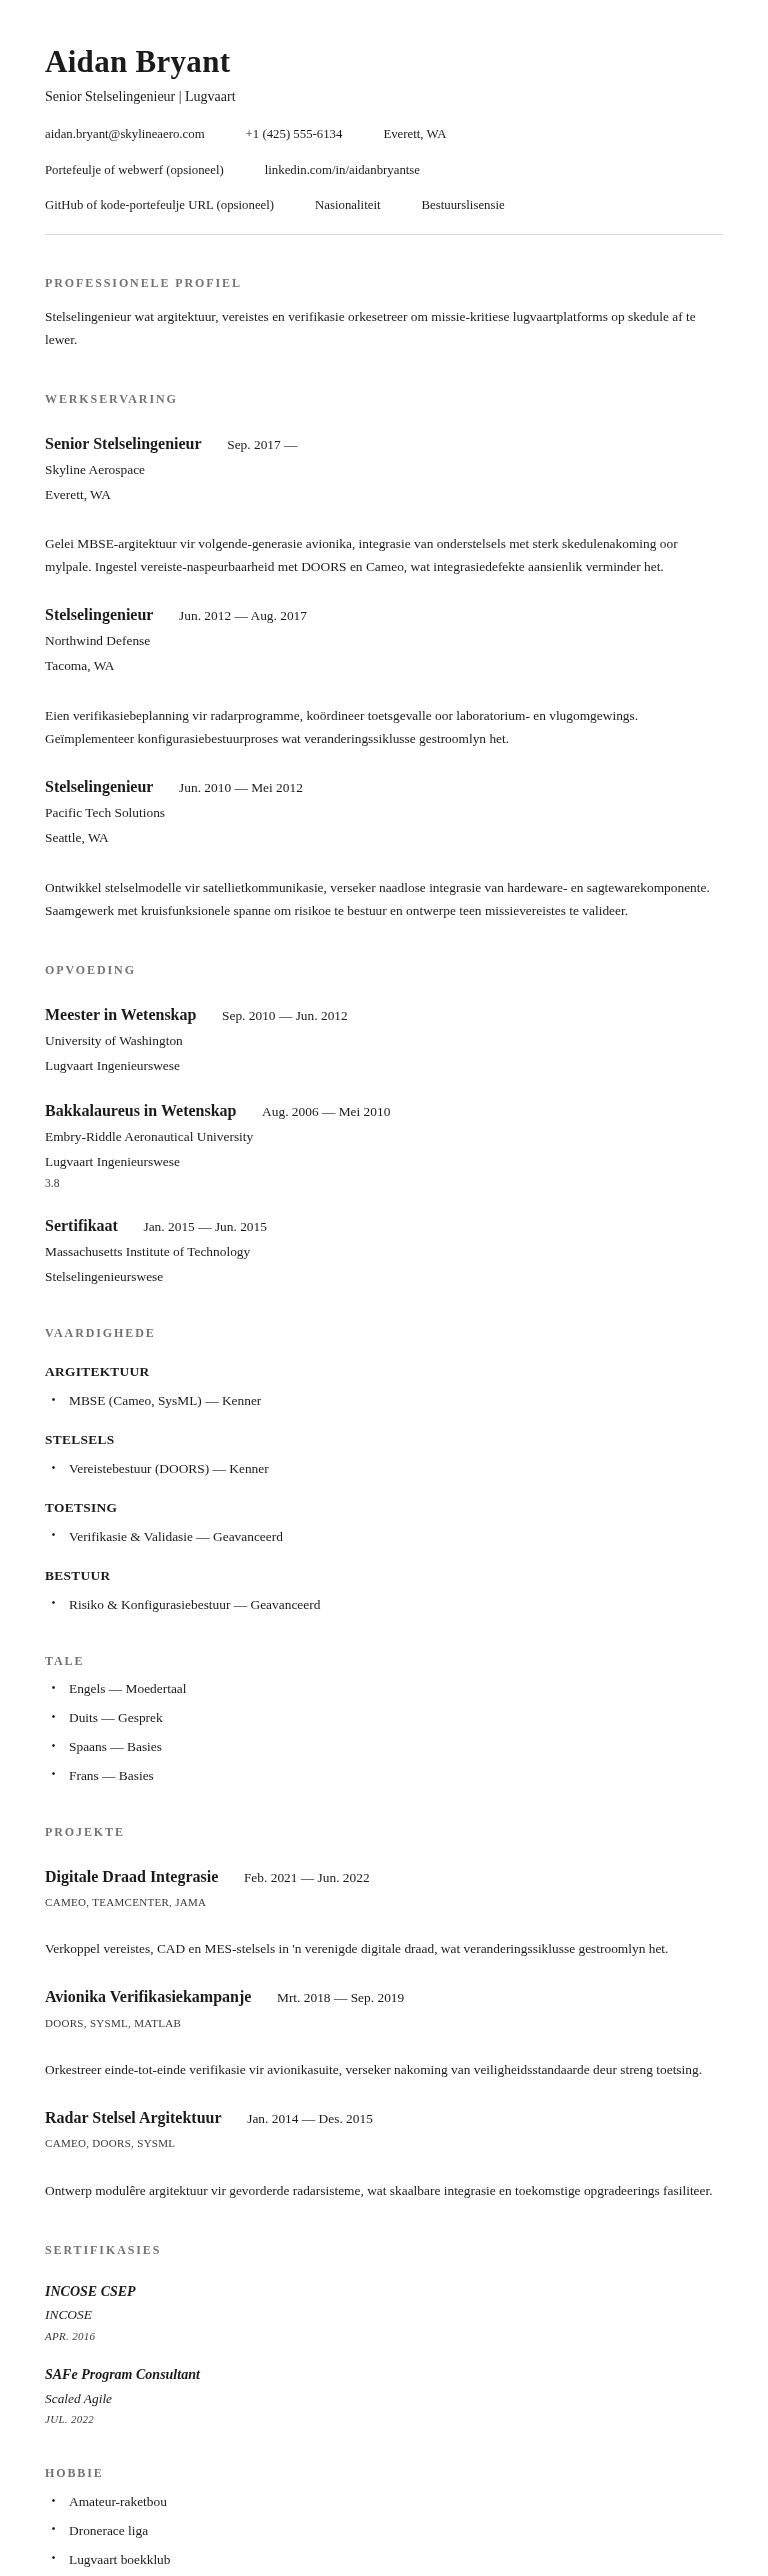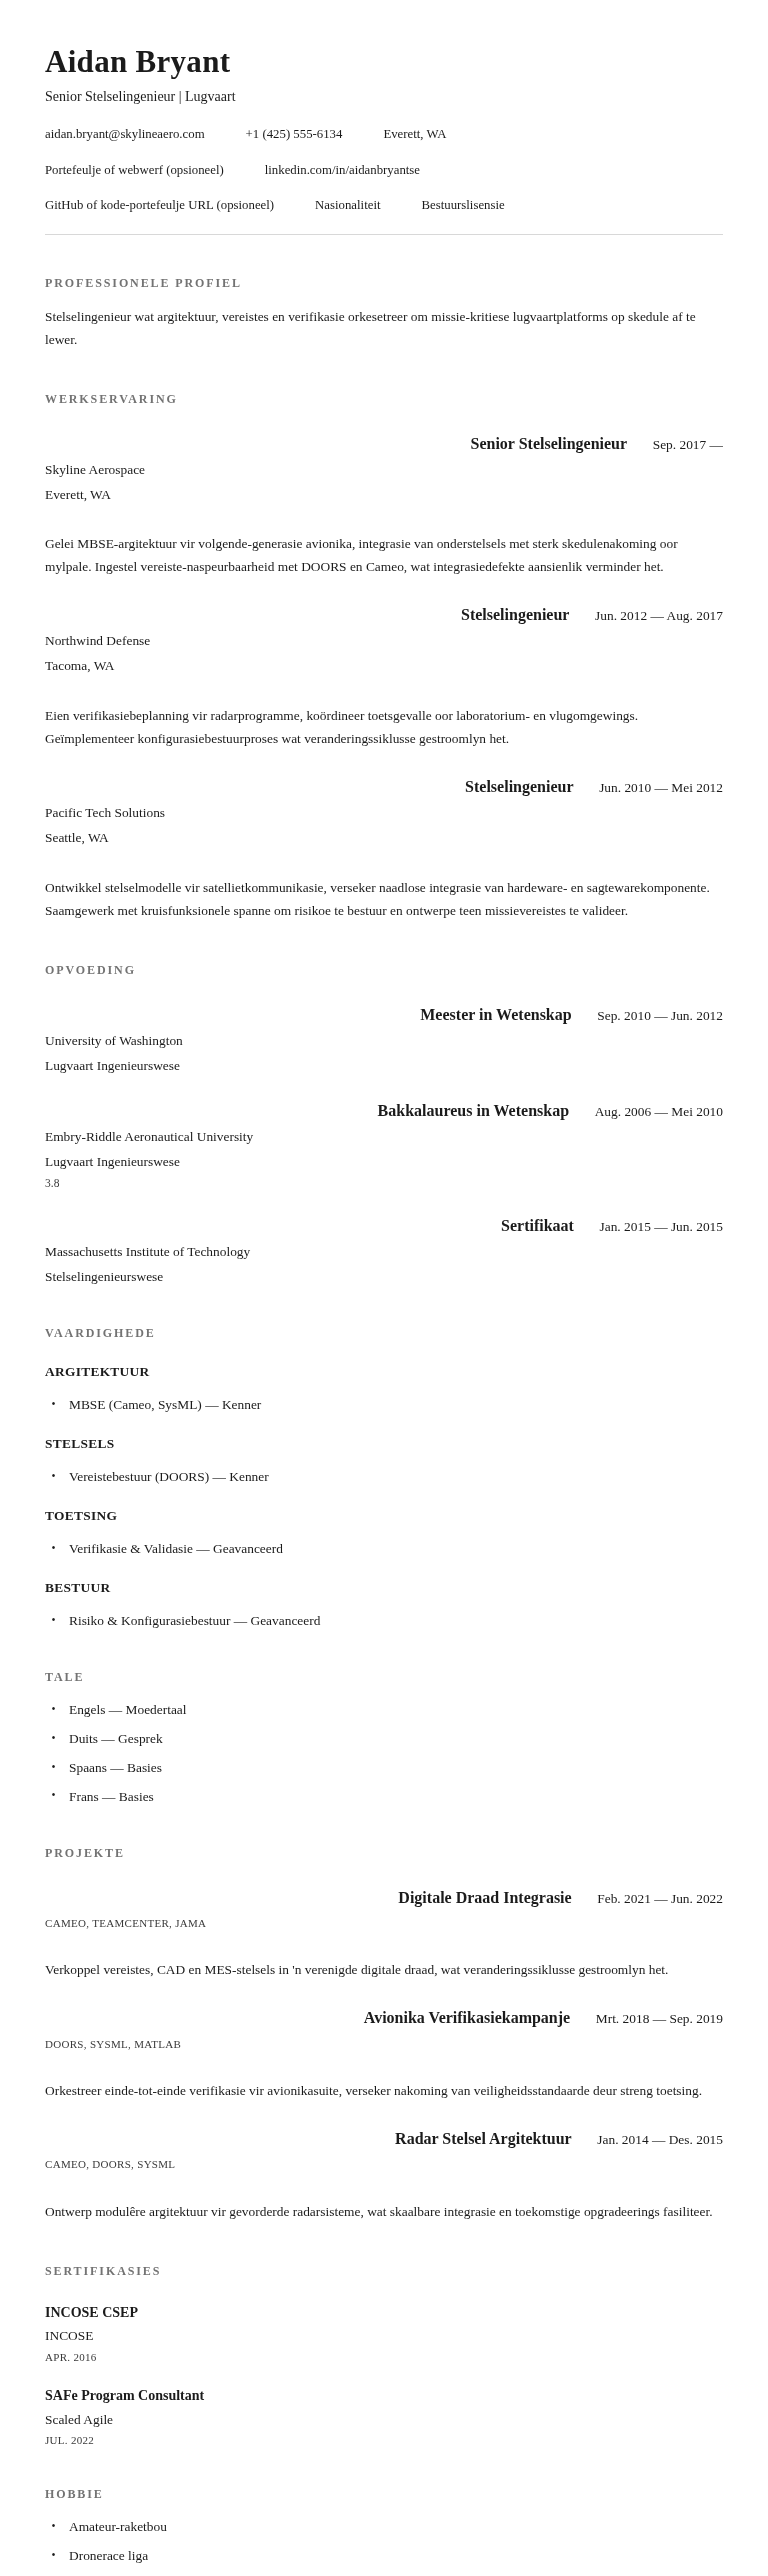--- a/index.html
+++ b/index.html
@@ -16,37 +16,37 @@
   .contact-block { margin-top:22px; }
   .contact-row { margin-bottom:20.5px; font-size:12.8px; display:flex; flex-wrap:wrap;gap:17px; }
   .contact-row > span { margin-right:24px; }
   .divider { border:none; border-top:0.6px solid #d8d8d8; margin-top:12.8px; }
   .section { margin-top:41px; }
   .section-heading {
     font-size:12px; font-weight:700; letter-spacing:1.9px; color:#737373;
   }
   .profile-text { margin-top:14px; font-size:13.4px; line-height:1.72; max-width:679px; }
   .entry { margin-top:28px; }
-  .entry-header { display:flex; justify-content:flex-end; align-items:baseline; }
+  .entry-header { display:flex; justify-content:flex-start; align-items:baseline; }
   .entry-title { font-size:16px; font-weight:700; }
   .entry-dates { font-size:13.4px; white-space:nowrap; padding-left:25.6px; }
   .entry-sub { font-size:13.4px; margin-top:9px; }
   .entry-meta { font-size:11px; letter-spacing:0.3px; margin-top:10.2px; color:#3a3a3a; }
   .entry-gpa { font-size:11.5px; margin-top:7.7px; color:#3a3a3a; }
   .entry-desc { margin-top:29.5px; font-size:13.4px; line-height:1.72; max-width:688px; }
   .skill-group { margin-top:23px; }
   .skill-category { font-size:13.4px; font-weight:700; letter-spacing:0.3px; }
-  ul.dotlist { list-style:none; margin-top:17px; }
+  ul.dotlist { list-style:none; margin-top:4px; }
   ul.dotlist li {
     position:relative; padding-left:24px; margin-top:12.8px; font-size:13.4px;
   }
   ul.dotlist li::before {
     content:"\2022"; position:absolute; left:6.4px; top:0.6px; font-size:11.5px; color:#1b1b1b;
   }
-  .cert-item { margin-top:25.6px; }
+  .cert-item { margin-top:25.6px;font-style:italic; }
   .cert-name { font-size:14px; font-weight:700; }
   .cert-issuer { font-size:13.4px; margin-top:7.7px; }
   .cert-date { font-size:11px; letter-spacing:0.3px; margin-top:6.4px; color:#3a3a3a; }
 </style>
 </head>
 <body>
 
 <div>
 
   <header>

